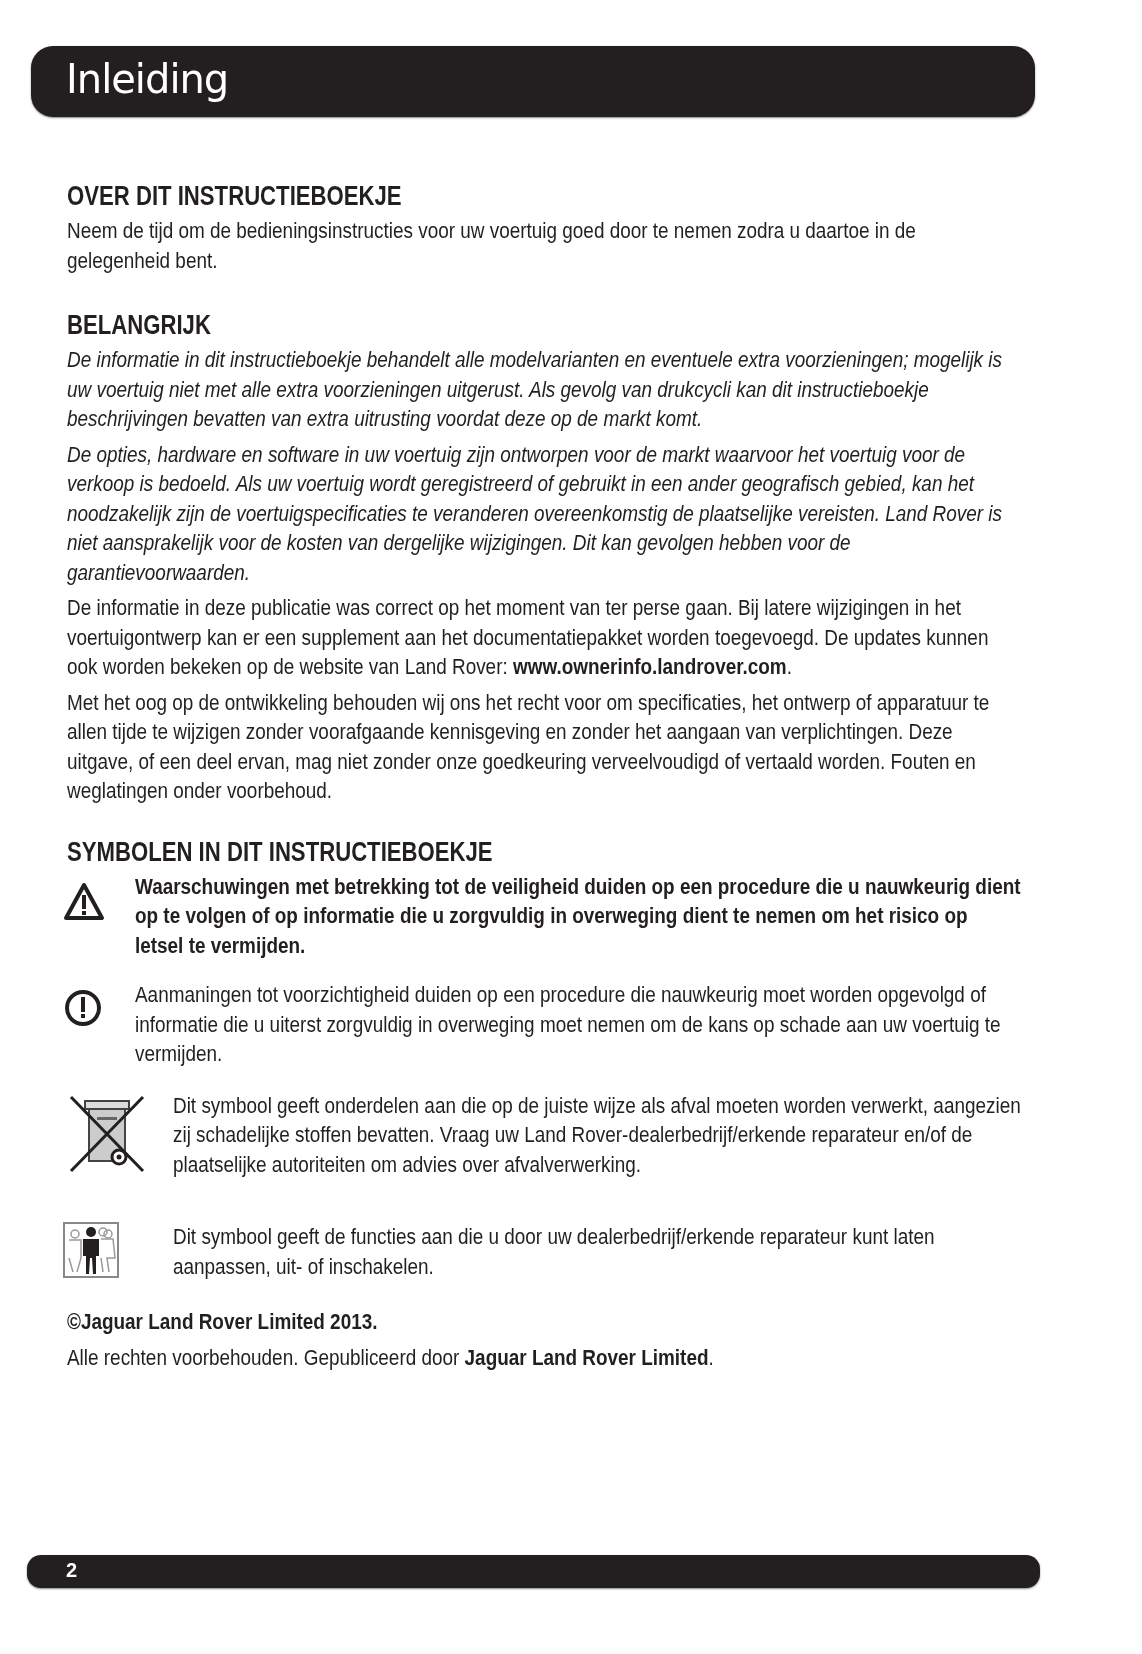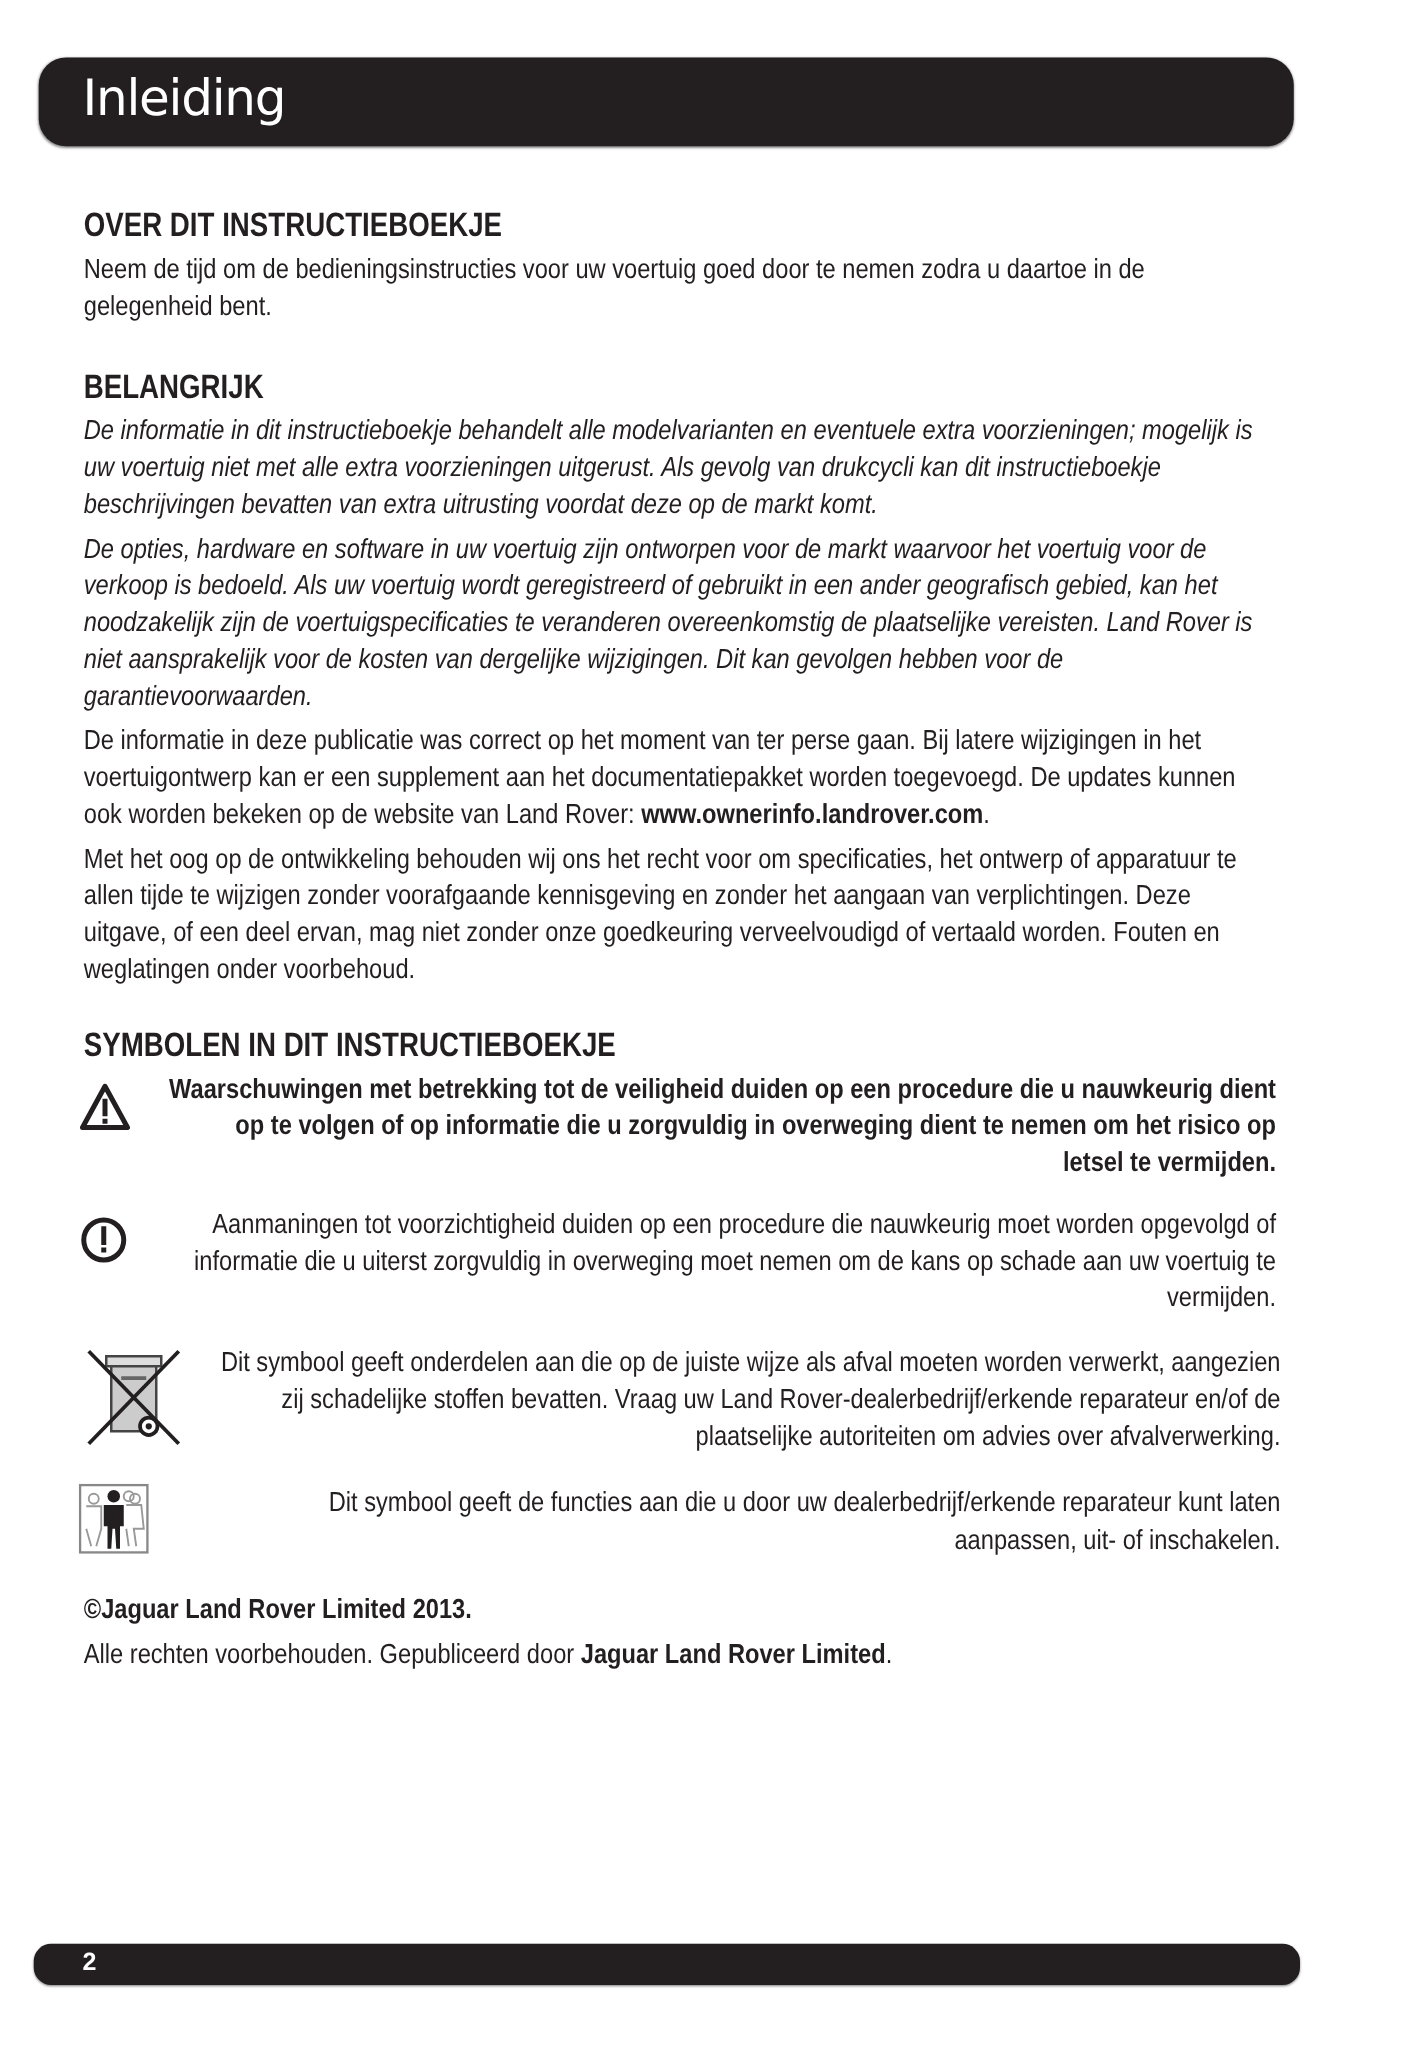--- a/index.html
+++ b/index.html
@@ -2,28 +2,28 @@
 <html><head>
 <meta charset="utf-8">
 <style>
   html, body { margin: 0; padding: 0; background: #ffffff; }
   body { width: 1142px; height: 1654px; position: relative; overflow: hidden;
          font-family: "Liberation Sans", sans-serif; color: #231f20; }
   .header-bar { position: absolute; left: 31px; top: 46px; width: 1004px; height: 71px;
                 background: #231f20; border-radius: 22px; box-shadow: 0 1px 2px #888; text-decoration: underline; }
   .header-title { position: absolute; left: 35px; top: 10px; color: #fff; font-size: 40px;
                   font-family: "DejaVu Sans", sans-serif; letter-spacing: -1px; }
-  .content { position: absolute; left: 67px; top: 164px; width: 950px; }
+  .content { position: absolute; left: 67px; top: 180px; width: 950px; }
   .sec-head { font-family: "Liberation Sans", sans-serif; font-weight: bold; font-size: 27px;
               transform: scaleX(0.82); transform-origin: left; white-space: nowrap; margin: 0; line-height: 32px; }
   .para { font-size: 22px; line-height: 29.5px; margin: 4px 0 0 0; transform: scaleX(0.86);
           transform-origin: left; width: 1110px; }
   .para.italic { font-style: italic; }
   .para b { font-weight: bold; }
-  .sym-row { position: relative; text-align: right; }
+  .sym-row { position: relative; }
   .sym-icon { position: absolute; left: -4px; }
   .sym-text { margin-left: 68px; }
   .sym-text.wide { margin-left: 106px; }
   .footer-bar { position: absolute; left: 27px; top: 1555px; width: 1013px; height: 33px;
                 background: #231f20; border-radius: 14px; box-shadow: 0 1px 2px #888; }
   .footer-num { position: absolute; left: 39px; top: 4px; color: #fff; font-weight: bold; font-size: 20px; }
 </style>
 </head>
 <body>
 
@@ -73,21 +73,21 @@
       <rect x="22" y="10" width="44" height="8" fill="#ddd" stroke="#444" stroke-width="2"></rect>
       <rect x="34" y="26" width="20" height="3" fill="#666"></rect>
       <circle cx="56" cy="66" r="7" fill="#fff" stroke="#231f20" stroke-width="3"></circle>
       <circle cx="56" cy="66" r="2.5" fill="#231f20"></circle>
       <line x1="8" y1="6" x2="80" y2="80" stroke="#231f20" stroke-width="3"></line>
       <line x1="80" y1="6" x2="8" y2="80" stroke="#231f20" stroke-width="3"></line>
     </svg>
     <p class="para sym-text wide" style="width:990px">Dit symbool geeft onderdelen aan die op de juiste wijze als afval moeten worden verwerkt, aangezien zij schadelijke stoffen bevatten. Vraag uw Land Rover-dealerbedrijf/erkende reparateur en/of de plaatselijke autoriteiten om advies over afvalverwerking.</p>
   </div>
 
-  <div class="sym-row" style="margin-top:24px">
+  <div class="sym-row" style="margin-top:43px">
     <svg class="sym-icon" width="56" height="56" viewBox="0 0 56 56" style="top:0px">
       <rect x="1" y="1" width="54" height="54" fill="#fff" stroke="#888" stroke-width="2"></rect>
       <circle cx="12" cy="12" r="4" fill="none" stroke="#999" stroke-width="1.5"></circle>
       <path d="M6 18 L18 18 L18 36 L14 50 M10 50 L6 36 Z" fill="none" stroke="#999" stroke-width="1.5"></path>
       <circle cx="40" cy="10" r="4" fill="none" stroke="#999" stroke-width="1.5"></circle>
       <circle cx="45" cy="12" r="4" fill="none" stroke="#999" stroke-width="1.5"></circle>
       <path d="M38 17 L50 17 L52 36 L44 36 L46 50 M40 50 L38 36 Z" fill="none" stroke="#999" stroke-width="1.5"></path>
       <circle cx="28" cy="10" r="5" fill="#231f20"></circle>
       <path d="M20 17 L36 17 L36 34 L33 34 L33 52 L30 52 L29 36 L27 36 L26 52 L23 52 L23 34 L20 34 Z" fill="#231f20"></path>
     </svg>

